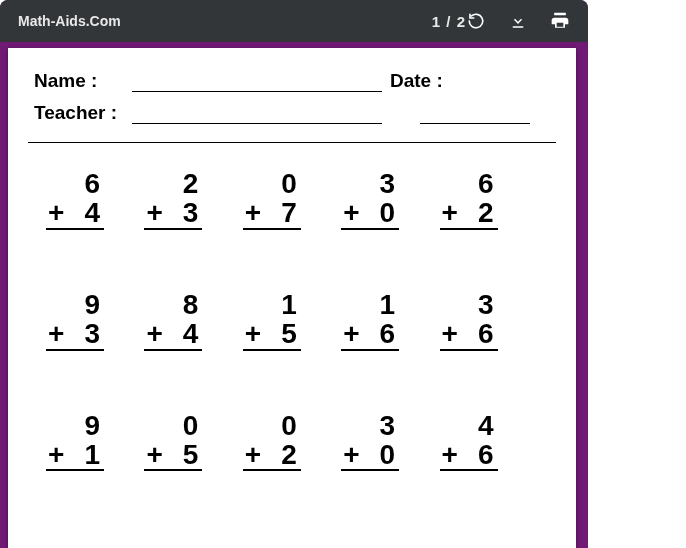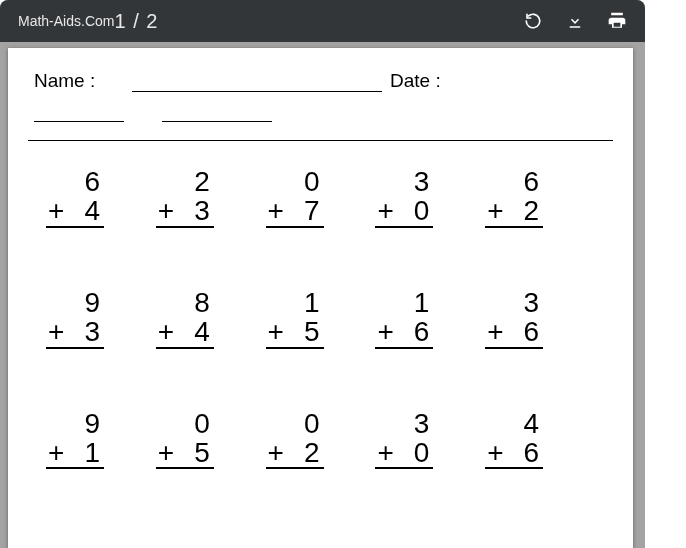--- a/index.html
+++ b/index.html
@@ -4,40 +4,41 @@
 <style>
   * { box-sizing: border-box; margin: 0; padding: 0; }
   body {
     font-family: Arial, Helvetica, sans-serif;
     background: #fff;
     width: 686px;
     height: 548px;
     overflow: hidden;
   }
   .viewer {
-    width: 645px;
+    width: 588px;
     height: 548px;
-    background: #a3a3a3;
+    background: #701a75;
     border-radius: 8px 8px 0 0;
     padding-top: 0;
+    font-weight: bold;
   }
   .toolbar {
     height: 42px;
     background: #323639;
     display: flex;
     align-items: center;
     padding: 0 18px;
     border-radius: 8px 8px 0 0;
     color: #e8e8e8;
   }
   .tb-title { font-size: 14px; flex: 0 0 auto; }
   .tb-center {
     flex: 1;
-    text-align: left;
-    font-size: 20px;
+    text-align: right;
+    font-size: 15px;
     letter-spacing: 1px;
   }
   .tb-actions {
     flex: 0 0 auto;
     display: flex;
     gap: 22px;
     align-items: center;
   }
   .tb-icon {
     width: 20px; height: 20px;
@@ -144,20 +145,21 @@
 
   <div class="page-wrap">
     <div class="page">
 
       <div class="hdr">
         <div class="hdr-label">Name :</div>
         <div class="hdr-line"></div>
         <div class="hdr-label">Date :</div>
         <div></div>
 
+        <div class="hdr-label">Teacher :</div>
         <div class="hdr-line"></div>
         <div class="hdr-line short"></div>
       </div>
 
       <hr class="divider">
 
       <div class="problems" id="problems">
           <div class="prob">
             <div class="top">6</div>
             <div class="bot-row">

